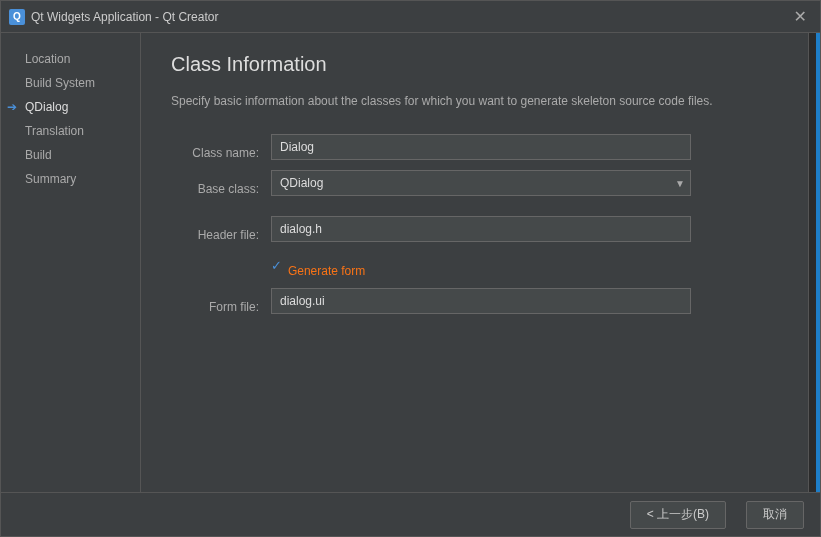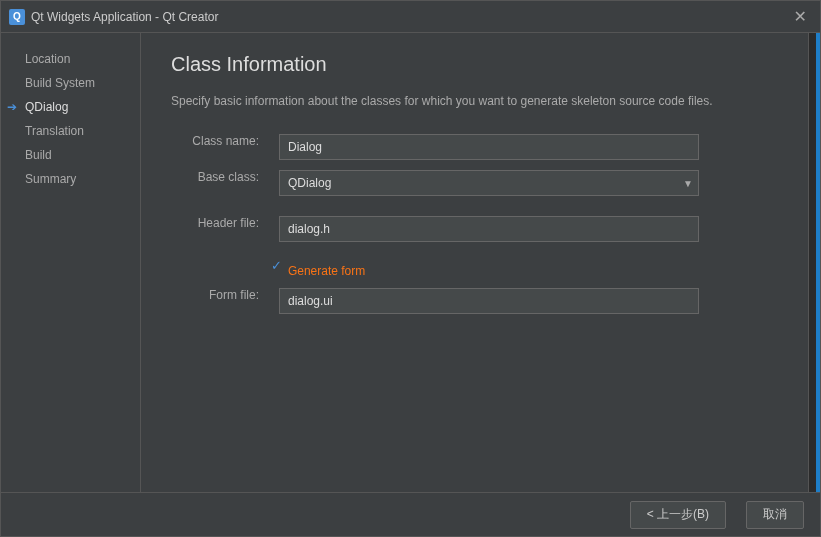--- a/index.html
+++ b/index.html
@@ -119,23 +119,22 @@
       color: #aaa;
       font-size: 12px;
       line-height: 1.5;
       margin-bottom: 24px;
       max-width: 560px;
     }
 
     
     .form-row {
       display: flex;
-      align-items: flex-start;
+      align-items: flex-end;
       margin-bottom: 10px;
-      gap: 8px;
     }
     .form-label {
       color: #aaa;
       font-size: 12px;
       width: 100px;
       text-align: right;
       padding-right: 12px;
     }
     .form-input {
       background: #45494a;

